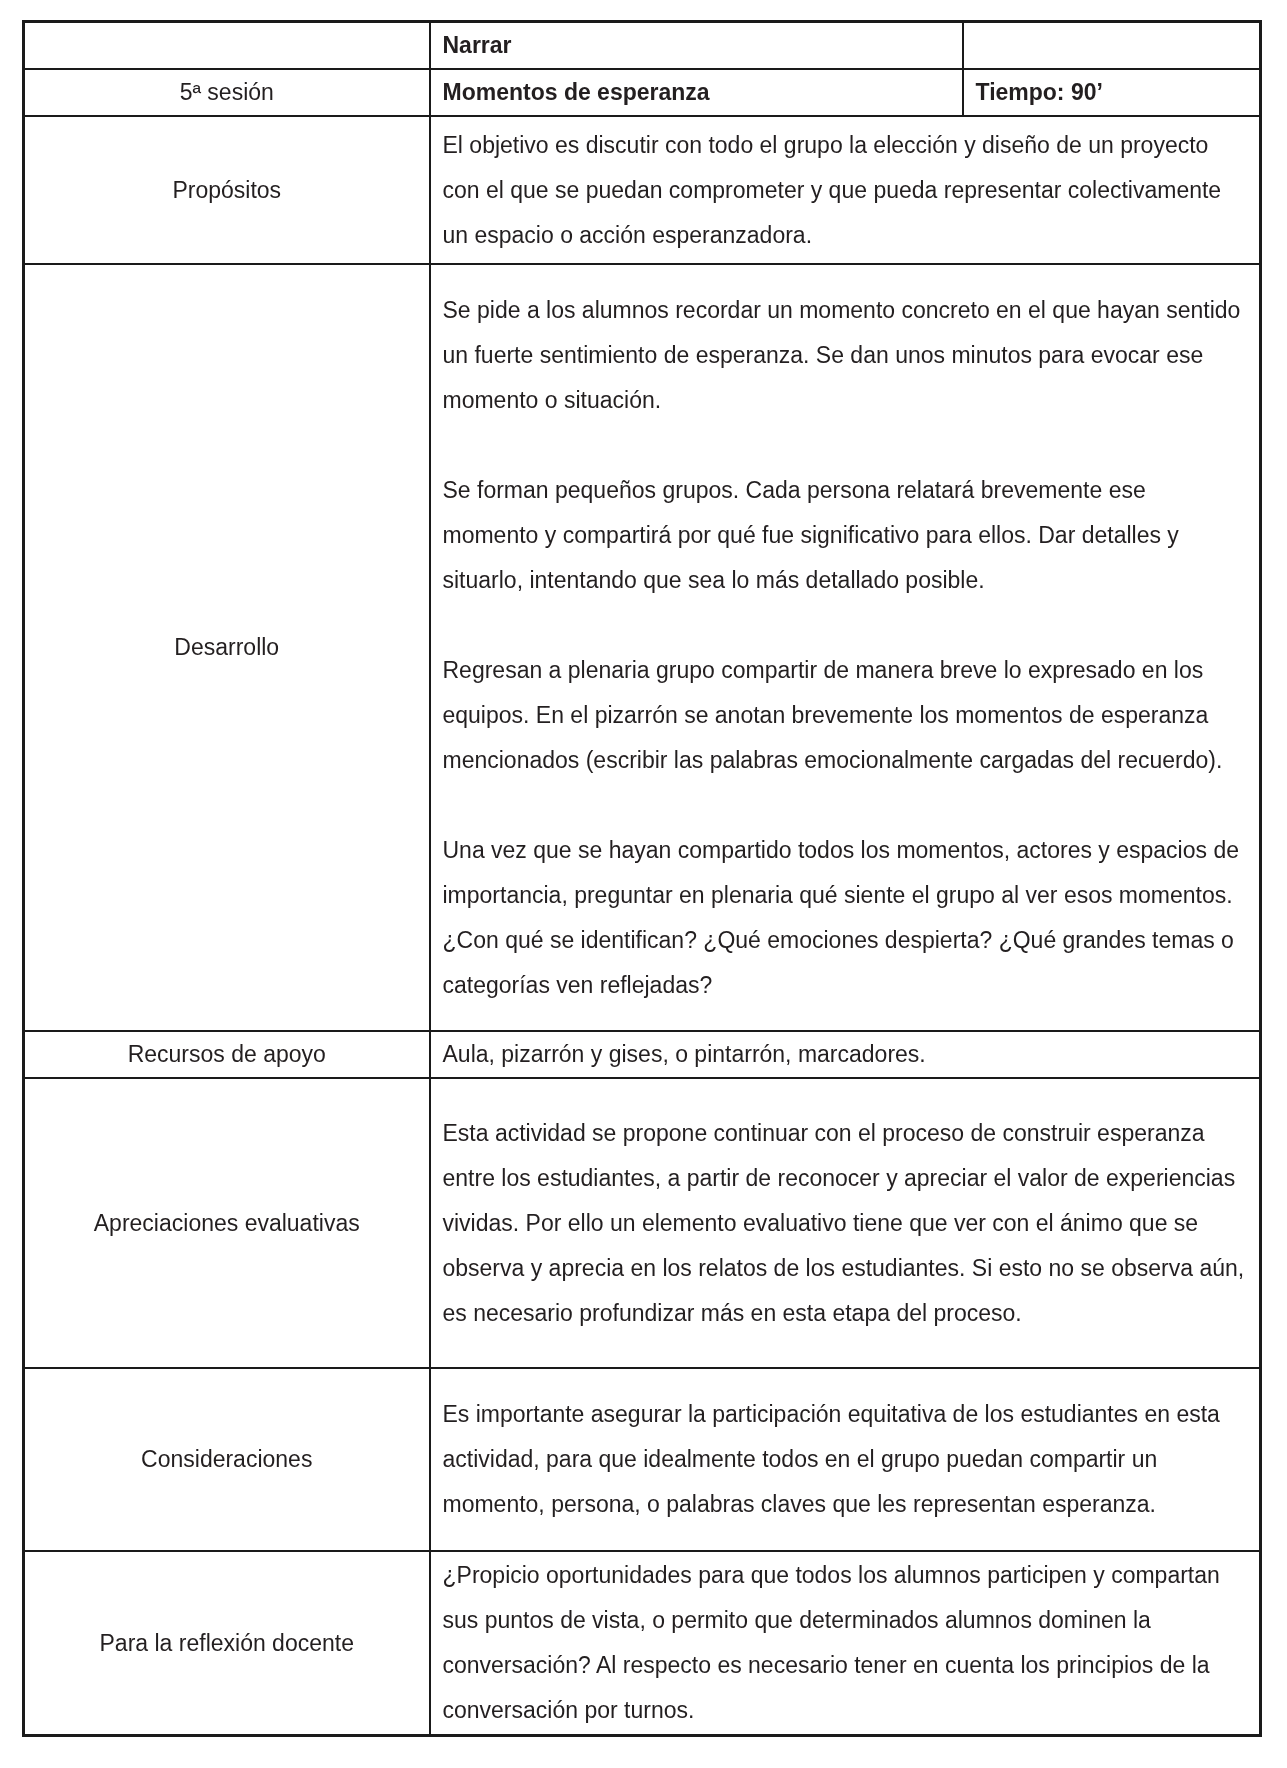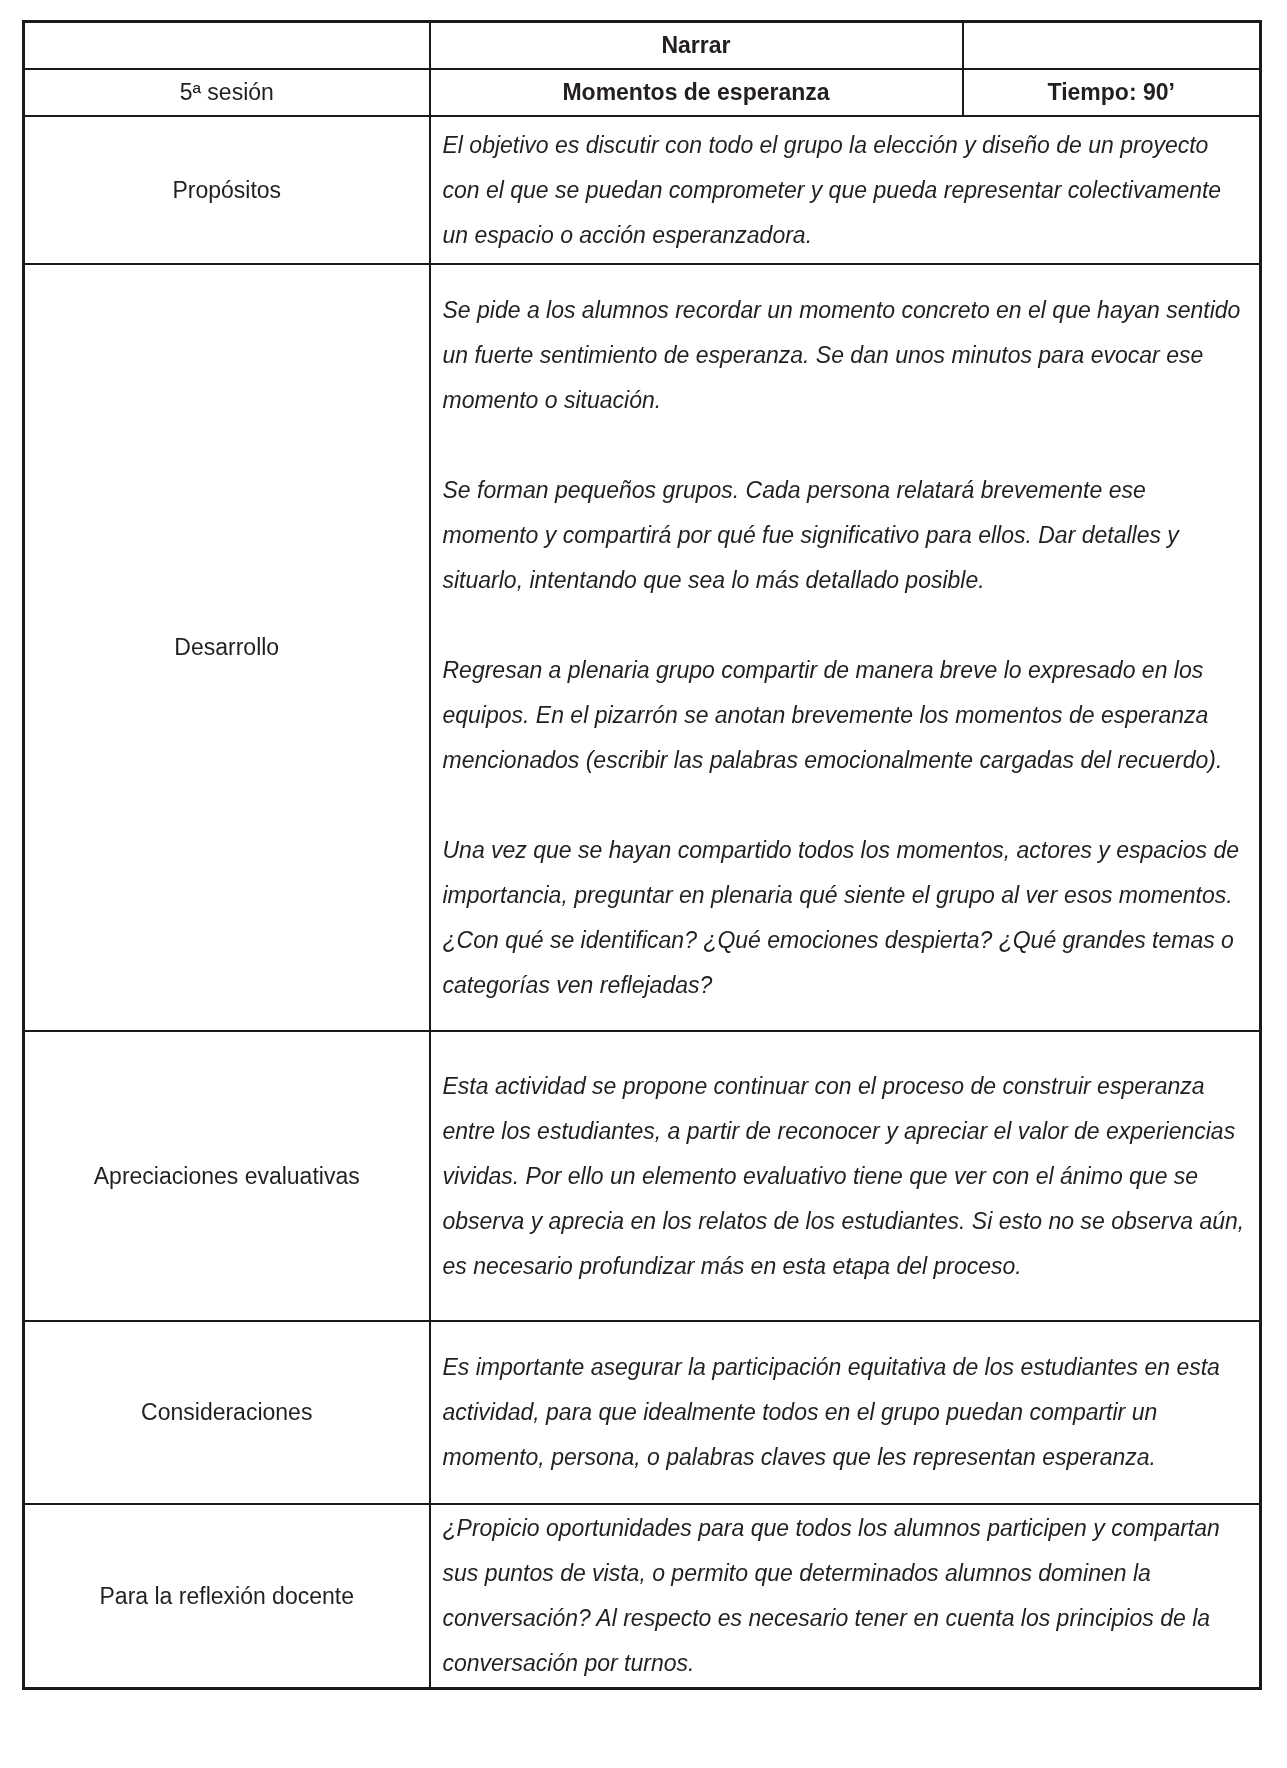--- a/index.html
+++ b/index.html
@@ -11,23 +11,23 @@
     table-layout: fixed;
   }
   table.plan td {
     border: 2px solid #1a1a1a; vertical-align: middle;
     font-size: 23px; line-height: 45px; padding: 0 12px;
   }
   col.c1 { width: 406px; }
   col.c2 { width: 533px; }
   col.c3 { width: 298px; }
   .hdr td { height: 43px; }
-  .bold { font-weight: bold; text-align: center; }
+  .bold { font-weight: bold; }
   .label { padding-left: 12px; text-align: center; }
-  .content p { margin: 0; font-style: italic; }
+  .content p { margin: 0; }
   .content .para + .para { margin-top: 45px; }
   .r-propositos td { height: 146px; }
   .r-desarrollo td { height: 765px; margin-left: 32px; }
   .r-recursos td { height: 45px; }
   .r-apreciaciones td { height: 288px; margin-left: 20px; }
   .r-consideraciones td { height: 181px; margin-top: 20px; }
   .r-reflexion td { height: 182px; }
   .content { padding-top: 2px; padding-bottom: 2px; }
 </style>
 </head>
@@ -61,20 +61,26 @@
     <tr class="r-desarrollo">
       <td class="label">Desarrollo</td>
       <td class="content" colspan="2">
         <p class="para">Se pide a los alumnos recordar un momento concreto en el que hayan sentido un fuerte sentimiento de esperanza. Se dan unos minutos para evocar ese momento o situación.</p>
         <p class="para">Se forman pequeños grupos. Cada persona relatará brevemente ese momento y compartirá por qué fue significativo para ellos. Dar detalles y situarlo, intentando que sea lo más detallado posible.</p>
         <p class="para">Regresan a plenaria grupo compartir de manera breve lo expresado en los equipos. En el pizarrón se anotan brevemente los momentos de esperanza mencionados (escribir las palabras emocionalmente cargadas del recuerdo).</p>
         <p class="para">Una vez que se hayan compartido todos los momentos, actores y espacios de importancia, preguntar en plenaria qué siente el grupo al ver esos momentos. ¿Con qué se identifican? ¿Qué emociones despierta? ¿Qué grandes temas o categorías ven reflejadas?</p>
       </td>
     </tr>
 
+    <tr class="r-recursos">
+      <td class="label">Recursos de apoyo</td>
+      <td class="content" colspan="2">
+        <p class="para">Aula, pizarrón y gises, o pintarrón, marcadores.</p>
+      </td>
+    </tr>
 
     <tr class="r-apreciaciones">
       <td class="label">Apreciaciones evaluativas</td>
       <td class="content" colspan="2">
         <p class="para">Esta actividad se propone continuar con el proceso de construir esperanza entre los estudiantes, a partir de reconocer y apreciar el valor de experiencias vividas. Por ello un elemento evaluativo tiene que ver con el ánimo que se observa y aprecia en los relatos de los estudiantes. Si esto no se observa aún, es necesario profundizar más en esta etapa del proceso.</p>
       </td>
     </tr>
 
     <tr class="r-consideraciones">
       <td class="label">Consideraciones</td>

